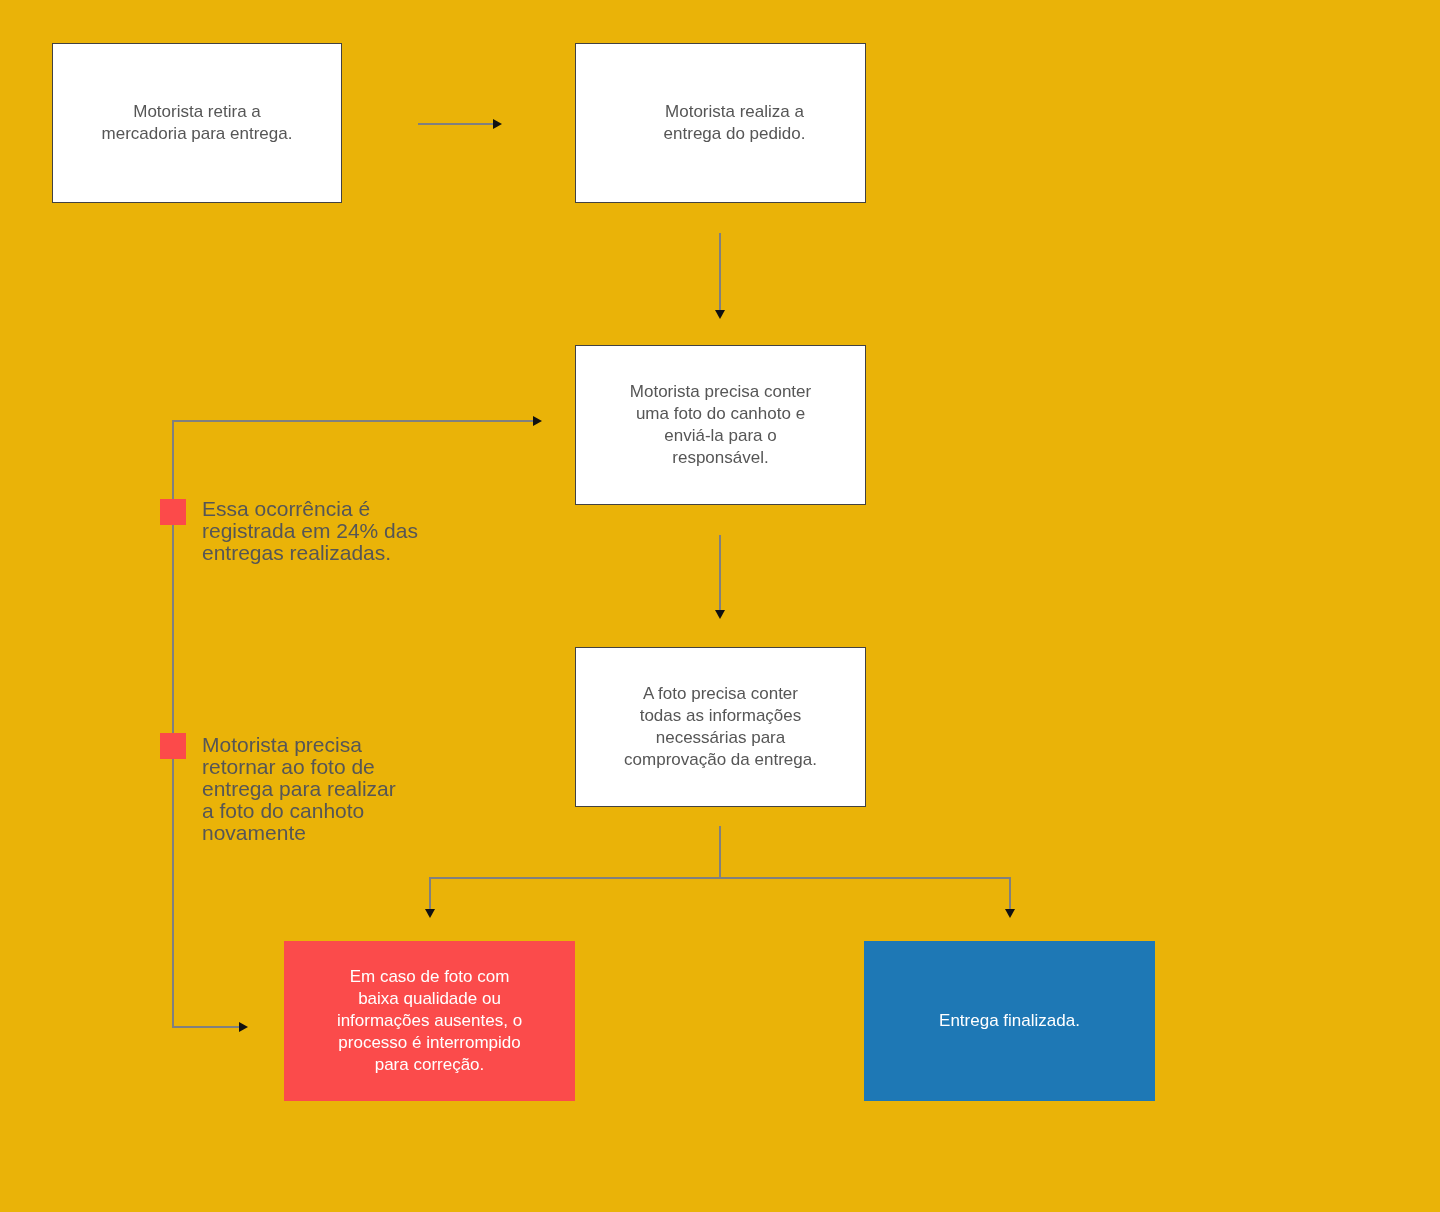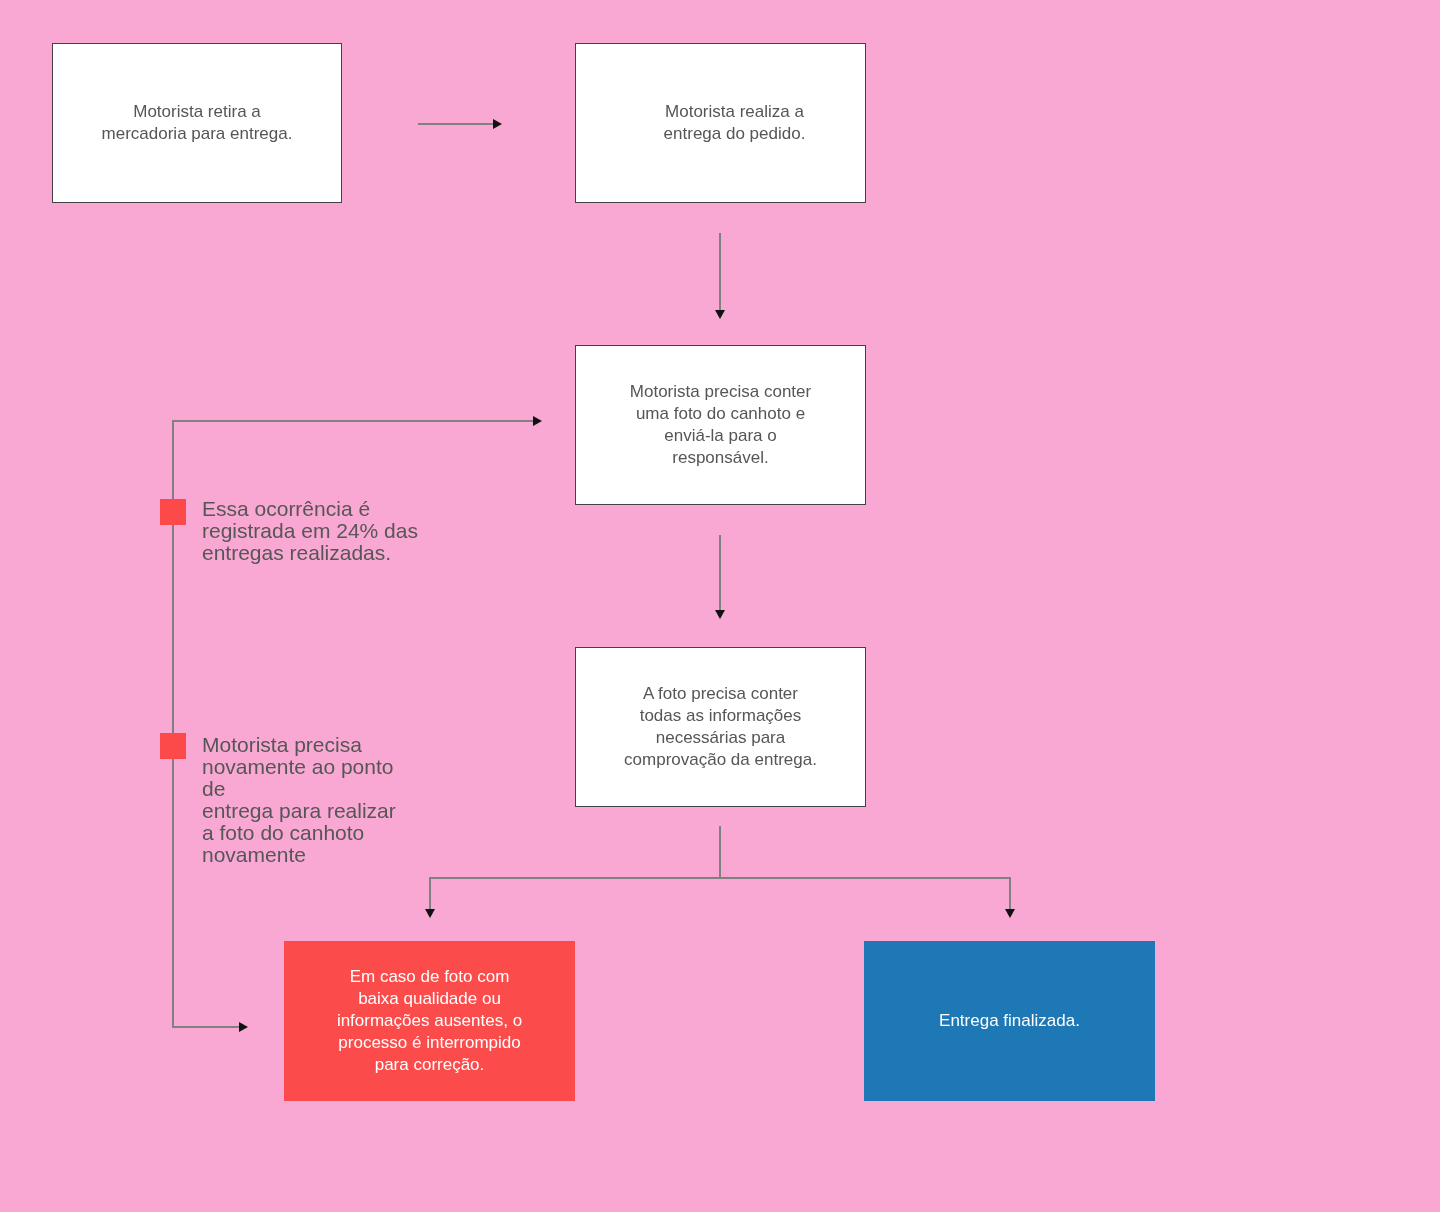--- a/index.html
+++ b/index.html
@@ -5,21 +5,21 @@
   html, body {
     margin: 0;
     padding: 0;
     background: #ffffff;
     font-family: "Liberation Sans", "DejaVu Sans", sans-serif;
   }
   .canvas {
     position: relative;
     width: 1440px;
     height: 1212px;
-    background: #f9a8d4;
+    background: #eab308;
     overflow: hidden;
   }
   
   .node {
     position: absolute;
     box-sizing: border-box;
     display: flex;
     align-items: center;
     justify-content: center;
     text-align: center;
@@ -145,18 +145,18 @@
   <div class="line hline" style="left:172px; top:1026px; width:67px;"></div>
   <div class="arrow-right" style="left:239px; top:1022px;"></div>
 
   <div class="note-marker" style="left:160px; top:499px;"></div>
   <div class="note-text" style="left:202px; top:498px; width:230px;">Essa ocorrência é
 registrada em 24% das
 entregas realizadas.</div>
 
   <div class="note-marker" style="left:160px; top:733px;"></div>
   <div class="note-text" style="left:202px; top:734px; width:210px;">Motorista precisa
-novamente ao ponto de
+retornar ao foto de
 entrega para realizar
 a foto do canhoto
 novamente</div>
 
 </div>
 
 </body></html>

